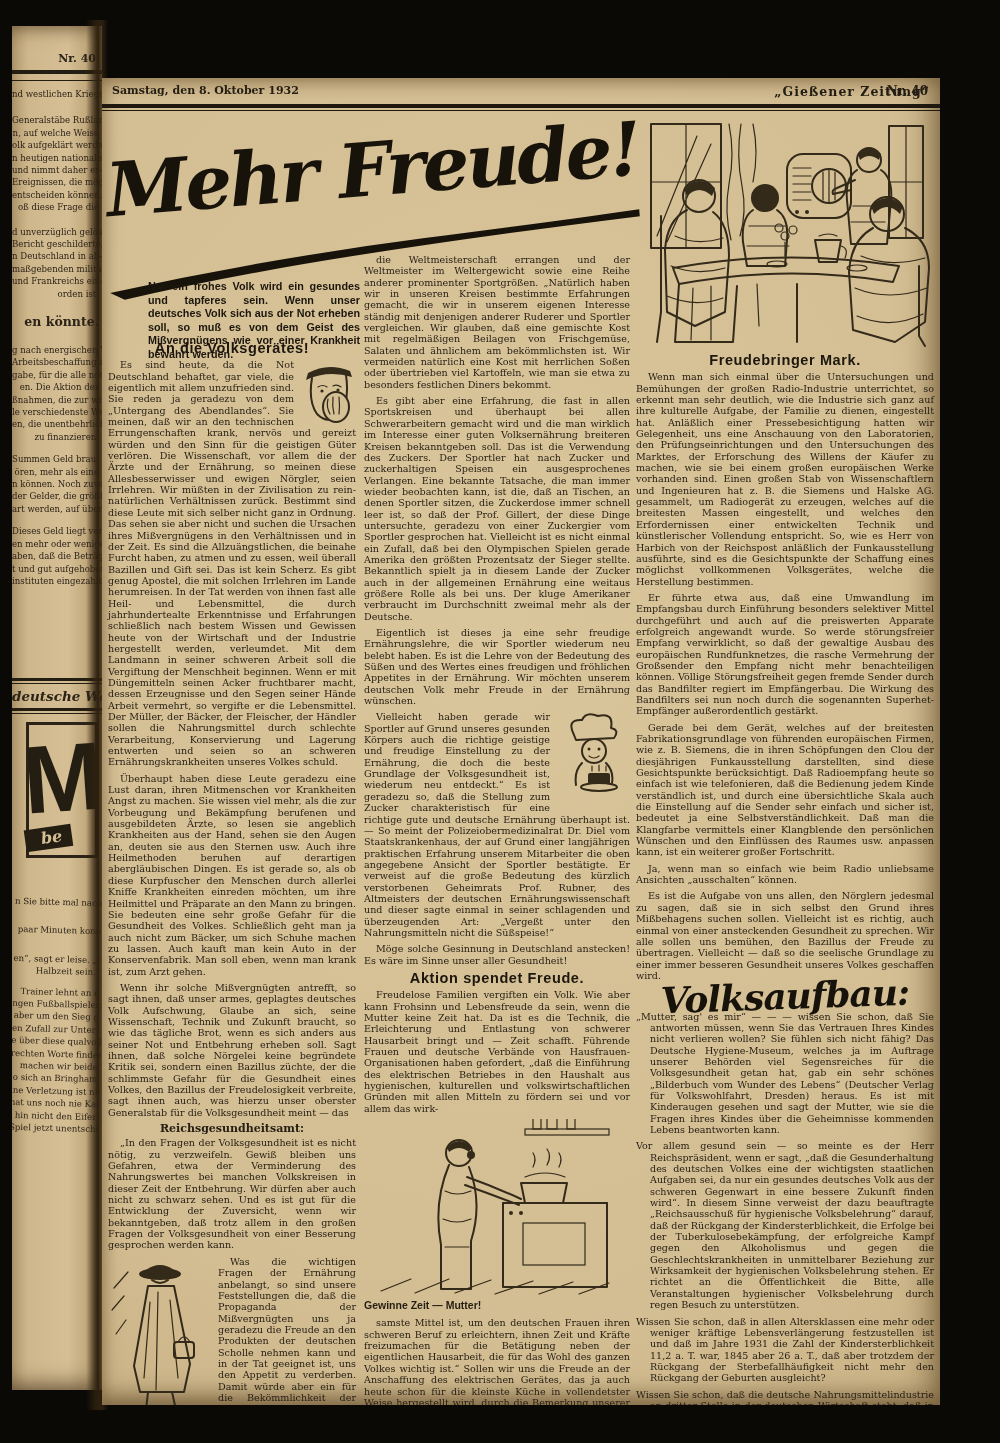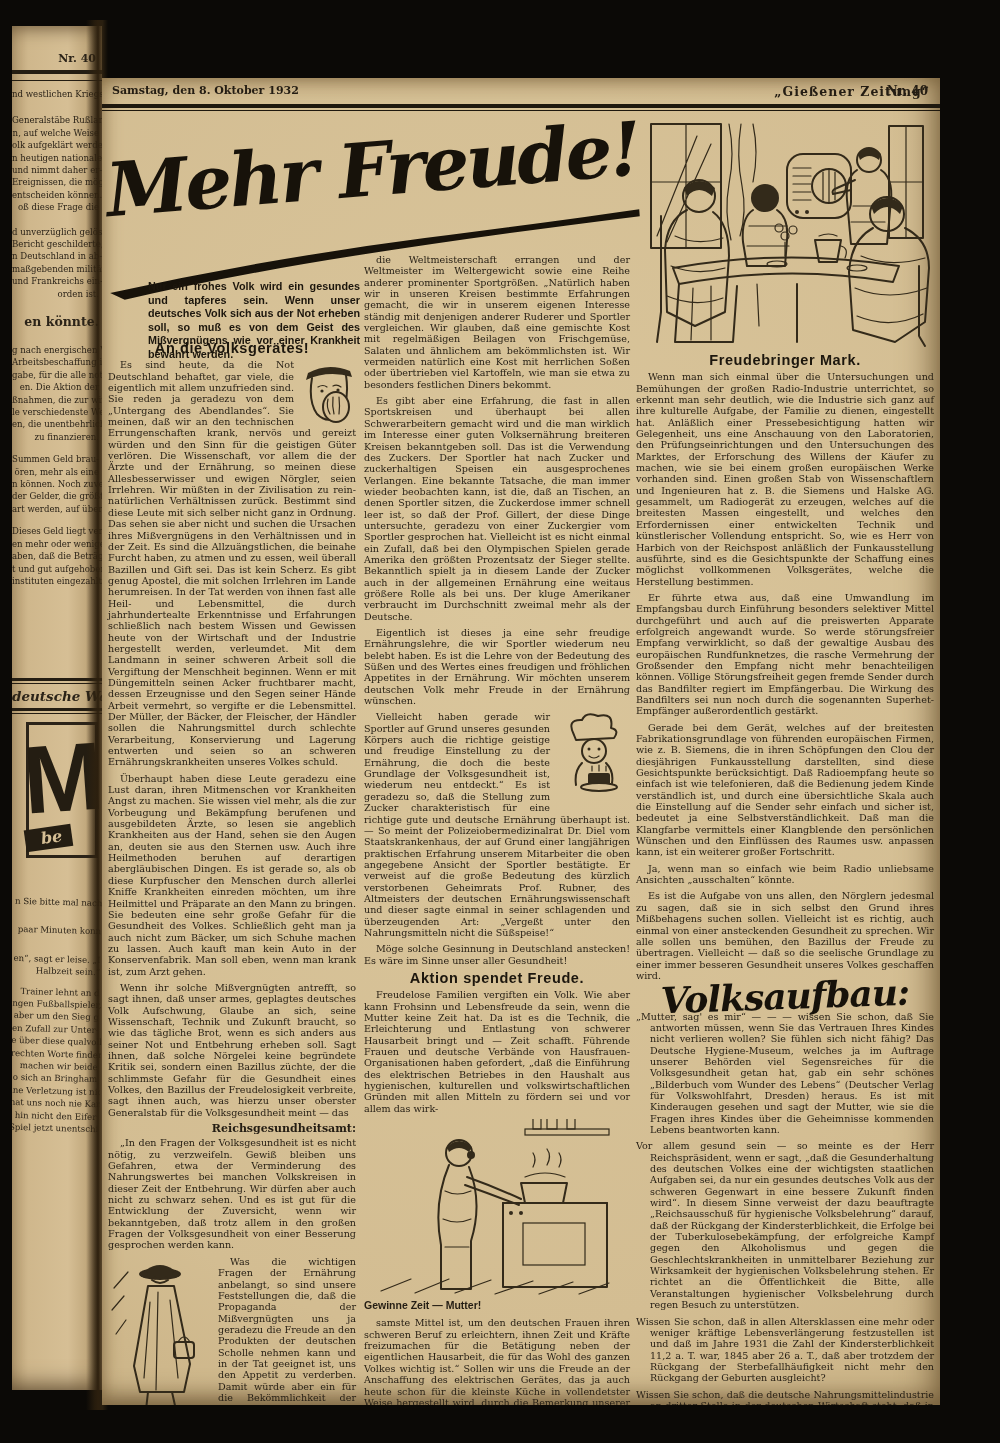--- a/index.html
+++ b/index.html
@@ -63,21 +63,21 @@
   
   .ncol{position:absolute;font-size:9.6px;line-height:11.35px;}
   .col1{left:6px;top:258px;width:248px;}
   .col2{left:262px;top:176px;width:266px;}
   .col3{left:534px;top:34px;width:298px;}
   .ncol p{margin:0 0 5px;text-align:justify;text-indent:12px;hyphens:auto;}
   .col-heading{
     font-family:"Liberation Sans",sans-serif;font-weight:bold;text-align:center;
     font-size:14.5px;letter-spacing:.6px;margin:7px 0 5px;color:#1c160d;text-indent:0;
   }
-  .sub-heading{font-weight:bold;text-align:right;font-size:11px;margin:4px 0 3px;}
+  .sub-heading{font-weight:bold;text-align:center;font-size:11px;margin:4px 0 3px;}
   .script-heading{
     font-family:"DejaVu Serif",serif;font-style:italic;font-weight:bold;
     font-size:36px;letter-spacing:-1px;text-align:center;margin:10px 0 8px;
     transform:rotate(-2deg);color:#17120a;
   }
   .hang{padding-left:14px;text-indent:-14px !important;}
   .caption{font-family:"Liberation Sans",sans-serif;font-weight:bold;font-size:10.5px;
     margin:3px 0 6px;text-indent:0;}
   
   .ill{line-height:0;}
@@ -318,21 +318,21 @@
         <circle class="ink1" cx="148" cy="120" r="4"></circle>
           <circle class="ink1" cx="156" cy="114" r="4"></circle>
           <circle class="ink1" cx="142" cy="112" r="4"></circle>
         <path class="ink1" d="M148 126 v14"></path>
       </svg>
     </div>
     <div class="col-heading">Freudebringer Mark.</div>
     <p>Wenn man sich einmal über die Untersuchungen und Bemühungen der großen Radio-Industrie unterrichtet, so erkennt man sehr deutlich, wie die Industrie sich ganz auf ihre kulturelle Aufgabe, der Familie zu dienen, eingestellt hat. Anläßlich einer Pressebesichtigung hatten wir Gelegenheit, uns eine Anschauung von den Laboratorien, den Prüfungseinrichtungen und den Untersuchungen des Marktes, der Erforschung des Willens der Käufer zu machen, wie sie bei einem großen europäischen Werke vorhanden sind. Einen großen Stab von Wissenschaftlern und Ingenieuren hat z. B. die Siemens und Halske AG. gesammelt, um Radiogerät zu erzeugen, welches auf die breitesten Massen eingestellt, und welches den Erfordernissen einer entwickelten Technik und künstlerischer Vollendung entspricht. So, wie es Herr von Harbich von der Reichspost anläßlich der Funkausstellung ausführte, sind es die Gesichtspunkte der Schaffung eines möglichst vollkommenen Volksgerätes, welche die Herstellung bestimmen.</p>
     <p>Er führte etwa aus, daß eine Umwandlung im Empfangsbau durch Einführung besonders selektiver Mittel durchgeführt und auch auf die preiswerten Apparate erfolgreich angewandt wurde. So werde störungsfreier Empfang verwirklicht, so daß der gewaltige Ausbau des europäischen Rundfunknetzes, die rasche Vermehrung der Großsender den Empfang nicht mehr benachteiligen können. Völlige Störungsfreiheit gegen fremde Sender durch das Bandfilter regiert im Empfängerbau. Die Wirkung des Bandfilters sei nun noch durch die sogenannten Superhet-Empfänger außerordentlich gestärkt.</p>
     <p>Gerade bei dem Gerät, welches auf der breitesten Fabrikationsgrundlage von führenden europäischen Firmen, wie z. B. Siemens, die in ihren Schöpfungen den Clou der diesjährigen Funkausstellung darstellten, sind diese Gesichtspunkte berücksichtigt. Daß Radioempfang heute so einfach ist wie telefonieren, daß die Bedienung jedem Kinde verständlich ist, und durch eine übersichtliche Skala auch die Einstellung auf die Sender sehr einfach und sicher ist, bedeutet ja eine Selbstverständlichkeit. Daß man die Klangfarbe vermittels einer Klangblende den persönlichen Wünschen und den Einflüssen des Raumes usw. anpassen kann, ist ein weiterer großer Fortschritt.</p>
-    <p>Ja, wenn man so einfach wie beim Radio unliebsame Ansichten „ausschalten“ könnte.</p>
+    <p>Ja, wenn man so einfach wie beim Radio unliebsame Ansichten „ausschalten“ können.</p>
     <p>Es ist die Aufgabe von uns allen, den Nörglern jedesmal zu sagen, daß sie in sich selbst den Grund ihres Mißbehagens suchen sollen. Vielleicht ist es richtig, auch einmal von einer ansteckenden Gesundheit zu sprechen. Wir alle sollen uns bemühen, den Bazillus der Freude zu übertragen. Vielleicht — daß so die seelische Grundlage zu einer immer besseren Gesundheit unseres Volkes geschaffen wird.</p>
     <div class="script-heading">Volksaufbau:</div>
     <p class="hang">„Mutter, sag' es mir“ — — — wissen Sie schon, daß Sie antworten müssen, wenn Sie das Vertrauen Ihres Kindes nicht verlieren wollen? Sie fühlen sich nicht fähig? Das Deutsche Hygiene-Museum, welches ja im Auftrage unserer Behörden viel Segensreiches für die Volksgesundheit getan hat, gab ein sehr schönes „Bilderbuch vom Wunder des Lebens“ (Deutscher Verlag für Volkswohlfahrt, Dresden) heraus. Es ist mit Kinderaugen gesehen und sagt der Mutter, wie sie die Fragen ihres Kindes über die Geheimnisse kommenden Lebens beantworten kann.</p>
     <p class="hang">Vor allem gesund sein — so meinte es der Herr Reichspräsident, wenn er sagt, „daß die Gesunderhaltung des deutschen Volkes eine der wichtigsten staatlichen Aufgaben sei, da nur ein gesundes deutsches Volk aus der schweren Gegenwart in eine bessere Zukunft finden wird“. In diesem Sinne verweist der dazu beauftragte „Reichsausschuß für hygienische Volksbelehrung“ darauf, daß der Rückgang der Kindersterblichkeit, die Erfolge bei der Tuberkulosebekämpfung, der erfolgreiche Kampf gegen den Alkoholismus und gegen die Geschlechtskrankheiten in unmittelbarer Beziehung zur Wirksamkeit der hygienischen Volksbelehrung stehen. Er richtet an die Öffentlichkeit die Bitte, alle Veranstaltungen hygienischer Volksbelehrung durch regen Besuch zu unterstützen.</p>
     <p class="hang">Wissen Sie schon, daß in allen Altersklassen eine mehr oder weniger kräftige Lebensverlängerung festzustellen ist und daß im Jahre 1931 die Zahl der Kindersterblichkeit 11,2 a. T. war, 1845 aber 26 a. T., daß aber trotzdem der Rückgang der Sterbefallhäufigkeit nicht mehr den Rückgang der Geburten ausgleicht?</p>
     <p class="hang">Wissen Sie schon, daß die deutsche Nahrungsmittelindustrie an dritter Stelle in der deutschen Wirtschaft steht, daß in Deutschland für etwa 22 Milliarden Mark Lebens- und Genußmittel verbraucht werden und daß es von schwerem volkswirtschaftlichem Nachteil ist, wenn die deutsche Nahrungsmittelindustrie durch allerlei unsinnige Vorurteile und Bevorzugung ausländischer Produkte geschädigt wird. Die Bestrebung der deutschen Nahrungsmittelindustrie, die Verunglimpfungen ihrer Erzeugnisse abzuwehren, wird vom Reichsgesundheitsamt unterstützt.</p>
 
   </div>
 
 </div>

